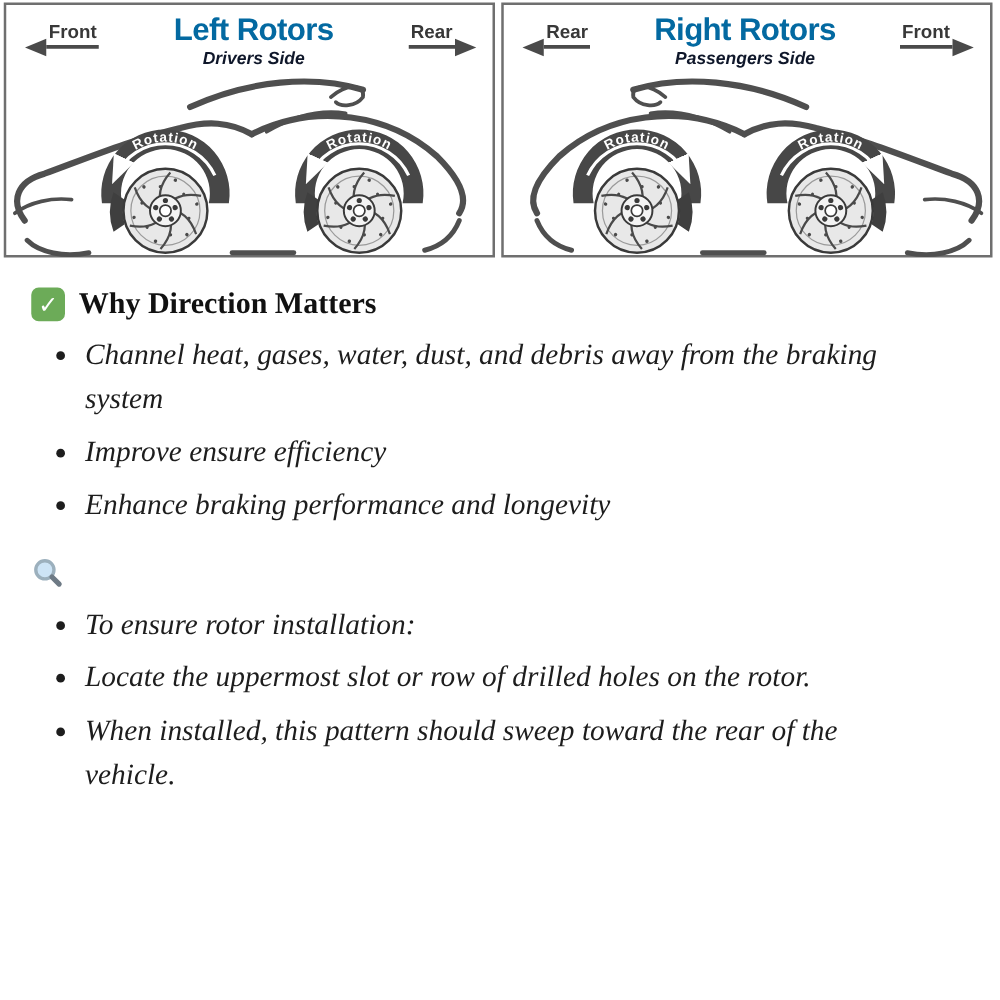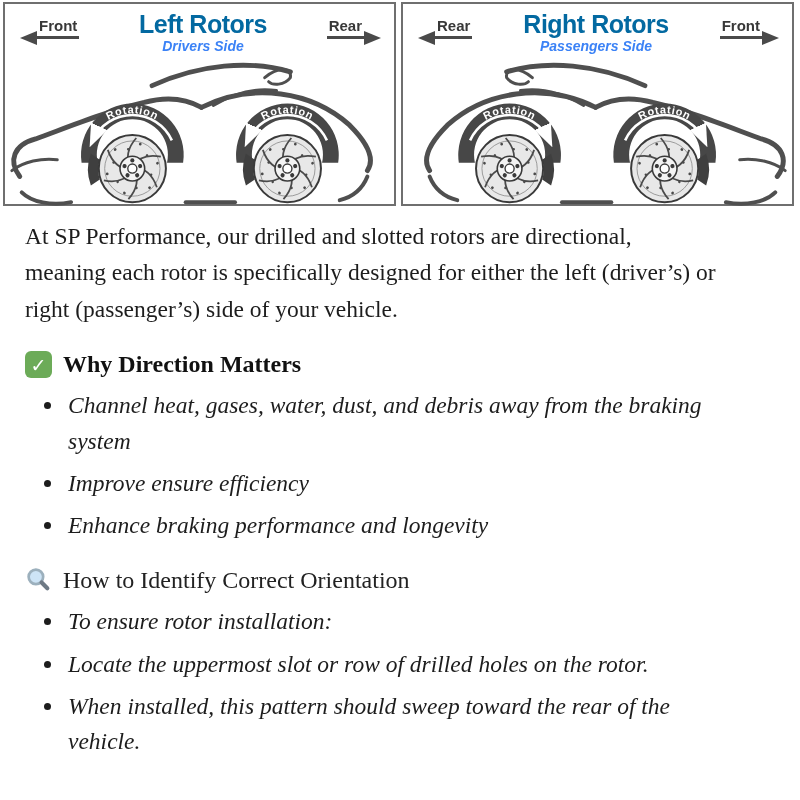--- a/index.html
+++ b/index.html
@@ -20,21 +20,21 @@
     display:flex; justify-content:space-between; align-items:flex-start;
     padding:10px 30px 0 32px; height:52px;
   }
   .titleblock { text-align:center; flex:1; margin-top:-3px; }
   .ptitle {
     font-family:"Liberation Sans", sans-serif; font-weight:bold;
     font-size:25px; color:#0369a1; letter-spacing:-0.5px; line-height:1.05;
   }
   .psub {
     font-family:"Liberation Sans", sans-serif; font-weight:bold; font-style:italic;
-    font-size:14px; color:#3b82f6; margin-top:1px;
+    font-size:14px; color:#0f172a; margin-top:1px;
   }
   .dirlabel {
     position:relative; margin-top:4px;
     font-family:"Liberation Sans", sans-serif; font-weight:bold; font-size:15px;
     color:#383838; padding:0 2px 1px 2px; border-bottom:3px solid #4a4a4a;
     line-height:1.1; white-space:nowrap;
   }
   .tri { position:absolute; width:0; height:0;
          border-top:7px solid transparent; border-bottom:7px solid transparent; }
   .tri-left  { left:-17px; bottom:-9px; border-right:17px solid #4a4a4a; }
@@ -184,40 +184,38 @@
         <textPath href="#tpC" startOffset="50%">Rotation</textPath>
       </text>
       <text class="rot" text-anchor="middle">
         <textPath href="#tpD" startOffset="50%">Rotation</textPath>
       </text>
     </svg>
   </div>
 </figure>
 
 <main>
-  <p class="intro">At SP Performance, our drilled and slotted rotors are directional, meaning each rotor is specifically designed for either the left (driver’s) or right (passenger’s) side of your vehicle.</p>
 
   <h2>
     <span class="check-emoji">✓</span>
     <span>Why Direction Matters</span>
   </h2>
 
 
   <ul>
     <li>Channel heat, gases, water, dust, and debris away from the braking system</li>
     <li>Improve ensure efficiency</li>
     <li>Enhance braking performance and longevity</li>
   </ul>
 
   <h2 class="normal">
     <svg class="mag-emoji" viewBox="0 0 26 26">
       <circle cx="10.5" cy="9.5" r="7" fill="#cde4f6" stroke="#9cb0bd" stroke-width="2.6"></circle>
       <line x1="16" y1="15" x2="21.5" y2="20.5" stroke="#6e7a85" stroke-width="4" stroke-linecap="round"></line>
     </svg>
-    <span>How to Identify Correct Orientation</span>
   </h2>
 
   <ul>
     <li>To ensure rotor installation:</li>
     <li>Locate the uppermost slot or row of drilled holes on the rotor.</li>
     <li>When installed, this pattern should sweep toward the rear of the vehicle.</li>
   </ul>
 </main>
 
 </body></html>

